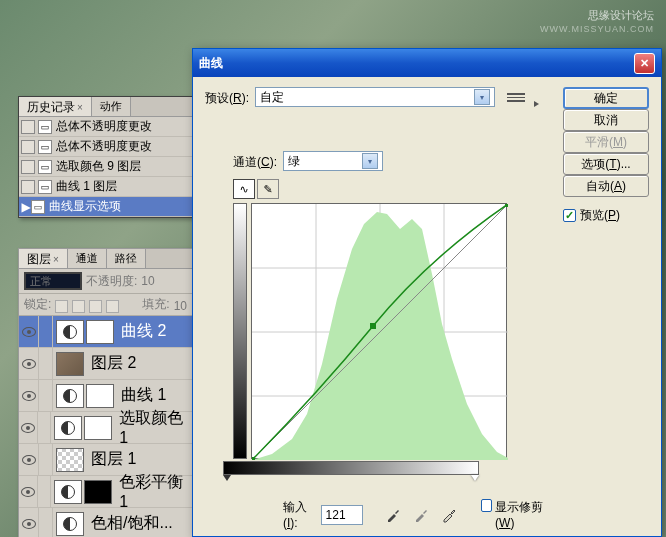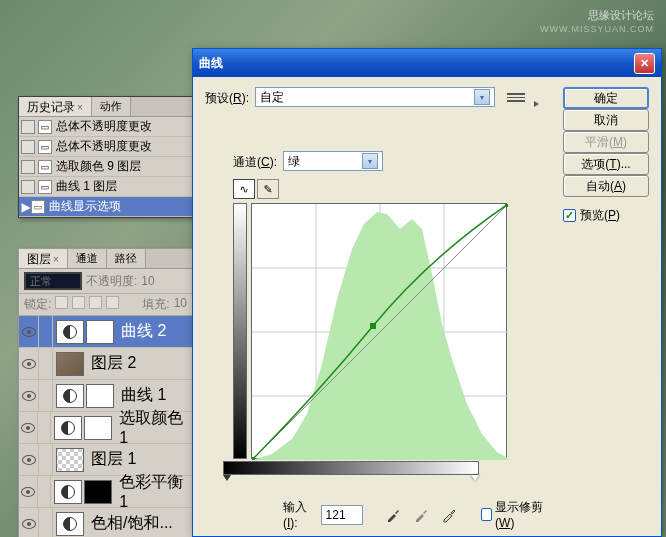--- a/index.html
+++ b/index.html
@@ -18,21 +18,21 @@
 .history-row.selected { background: #5a7bc4; color: white; }
 .hist-vis { width: 14px; height: 14px; border: 1px solid #888; margin-right: 3px; background: #e4e0d8; }
 .hist-icon { width: 14px; height: 14px; border: 1px solid #888; margin-right: 4px; background: #fff; display: inline-flex; align-items: center; justify-content: center; font-size: 9px; }
 .history-row.selected .hist-icon { background: #fff; color: #333; }
 .hist-cursor { width: 10px; text-align: center; }
 
 
 .panel-layers { position: absolute; top: 248px; left: 18px; width: 175px; background: #d4d0c8; border: 1px solid #9a9a9a; box-shadow: 2px 2px 4px rgba(0,0,0,0.3); }
 .layer-opts { padding: 3px 5px; display: flex; align-items: center; gap: 4px; border-bottom: 1px solid #b0ada5; font-size: 11px; color: #777; }
 .blend-select { background: #0f172a; border: 2px solid #404040; height: 18px; padding: 0 4px; width: 58px; font-size: 11px; }
-.lock-row { padding: 2px 5px; display: flex; align-items: flex-start; gap: 4px; border-bottom: 1px solid #b0ada5; font-size: 11px; color: #777; }
+.lock-row { padding: 2px 5px; display: flex; align-items: flex-end; gap: 4px; border-bottom: 1px solid #b0ada5; font-size: 11px; color: #777; }
 .lock-icon { width: 13px; height: 13px; border: 1px solid #aaa; background: #e4e0d8; }
 .layer-row { display: flex; align-items: center; height: 32px; border-bottom: 1px solid #c0bcb4; }
 .layer-row.selected { background: #5a7bc4; color: white; }
 .layer-eye { width: 20px; height: 100%; border-right: 1px solid #c0bcb4; display: flex; align-items: center; justify-content: center; }
 .eye-icon { width: 14px; height: 10px; border-radius: 50%; border: 1px solid #555; position: relative; }
 .eye-icon::after { content: ''; position: absolute; width: 4px; height: 4px; background: #555; border-radius: 50%; top: 2px; left: 4px; }
 .layer-link { width: 14px; height: 100%; border-right: 1px solid #c0bcb4; }
 .layer-thumbs { display: flex; align-items: center; padding: 0 3px; gap: 2px; }
 .layer-thumb { width: 28px; height: 24px; border: 1px solid #666; background: #fff; }
 .layer-thumb.img { background: linear-gradient(135deg, #8a7560, #6b5a48); }
@@ -83,21 +83,21 @@
 .display-opts { margin-top: 14px; margin-left: 32px; display: flex; align-items: center; gap: 6px; }
 .disclosure-btn { width: 18px; height: 18px; border: 1px solid #888; border-radius: 50%; background: #ece9d8; display: flex; align-items: center; justify-content: center; font-size: 9px; }
 
 .win-btn { height: 22px; border: 1px solid #888; background: #ece9d8; border-radius: 3px; font-size: 12px; cursor: default; box-shadow: inset 1px 1px 0 #fff; }
 .win-btn.default { border: 2px solid #4a84d0; }
 .win-btn.disabled { color: #999; }
 .preview-check { margin-top: 10px; display: flex; align-items: center; gap: 4px; }
 .menu-icon { width: 18px; height: 14px; display: inline-flex; flex-direction: column; gap: 2px; margin-left: 6px; }
 .menu-icon span { height: 1.5px; background: #555; }
 .menu-tri { width: 0; height: 0; border-top: 3px solid transparent; border-bottom: 3px solid transparent; border-left: 5px solid #555; margin-left: 3px; }
-.show-clip { display: flex; align-items: center; gap: 3px; margin-left: 20px; }
+.show-clip { display: flex; gap: 3px; margin-left: 20px; }
 .blue-check { width: 13px; height: 13px; border: 1px solid #1c5fb0; background: #fff; display: inline-flex; align-items: center; justify-content: center; color: #1a8a1a; font-size: 11px; font-weight: bold; border-radius: 2px; }
 </style>
 </head>
 <body>
 
 <div class="watermark">思缘设计论坛</div>
 <div class="watermark-sub">WWW.MISSYUAN.COM</div>
 
 <div class="panel-history">
   <div class="panel-tabs">

